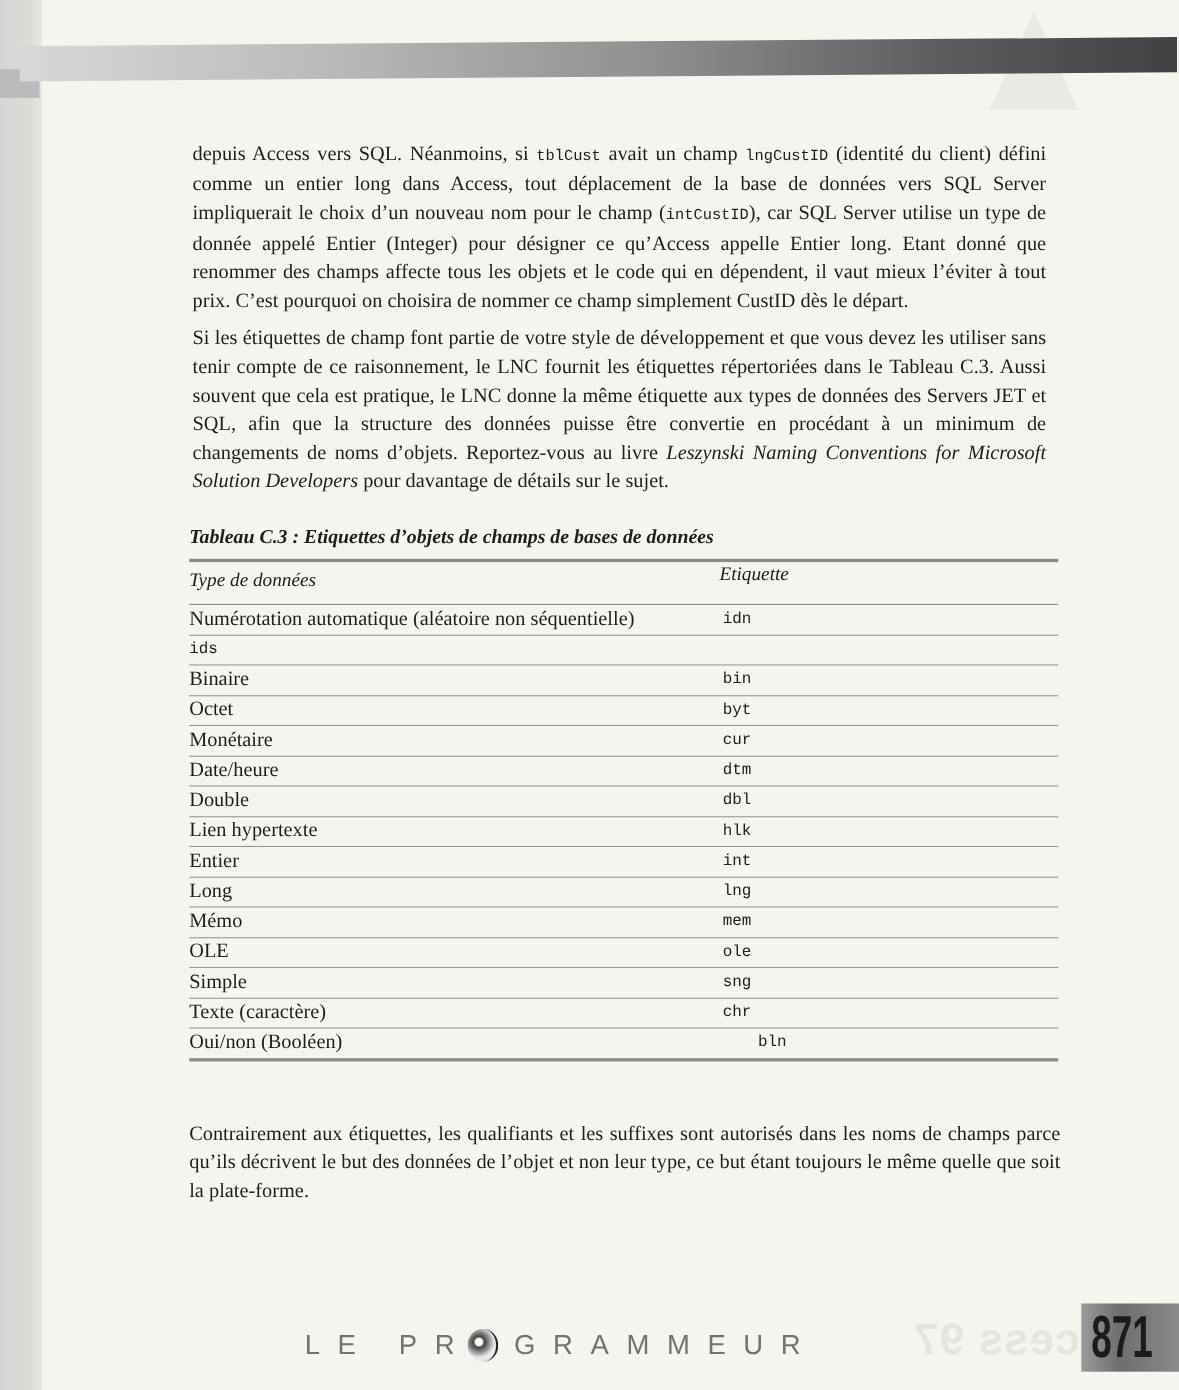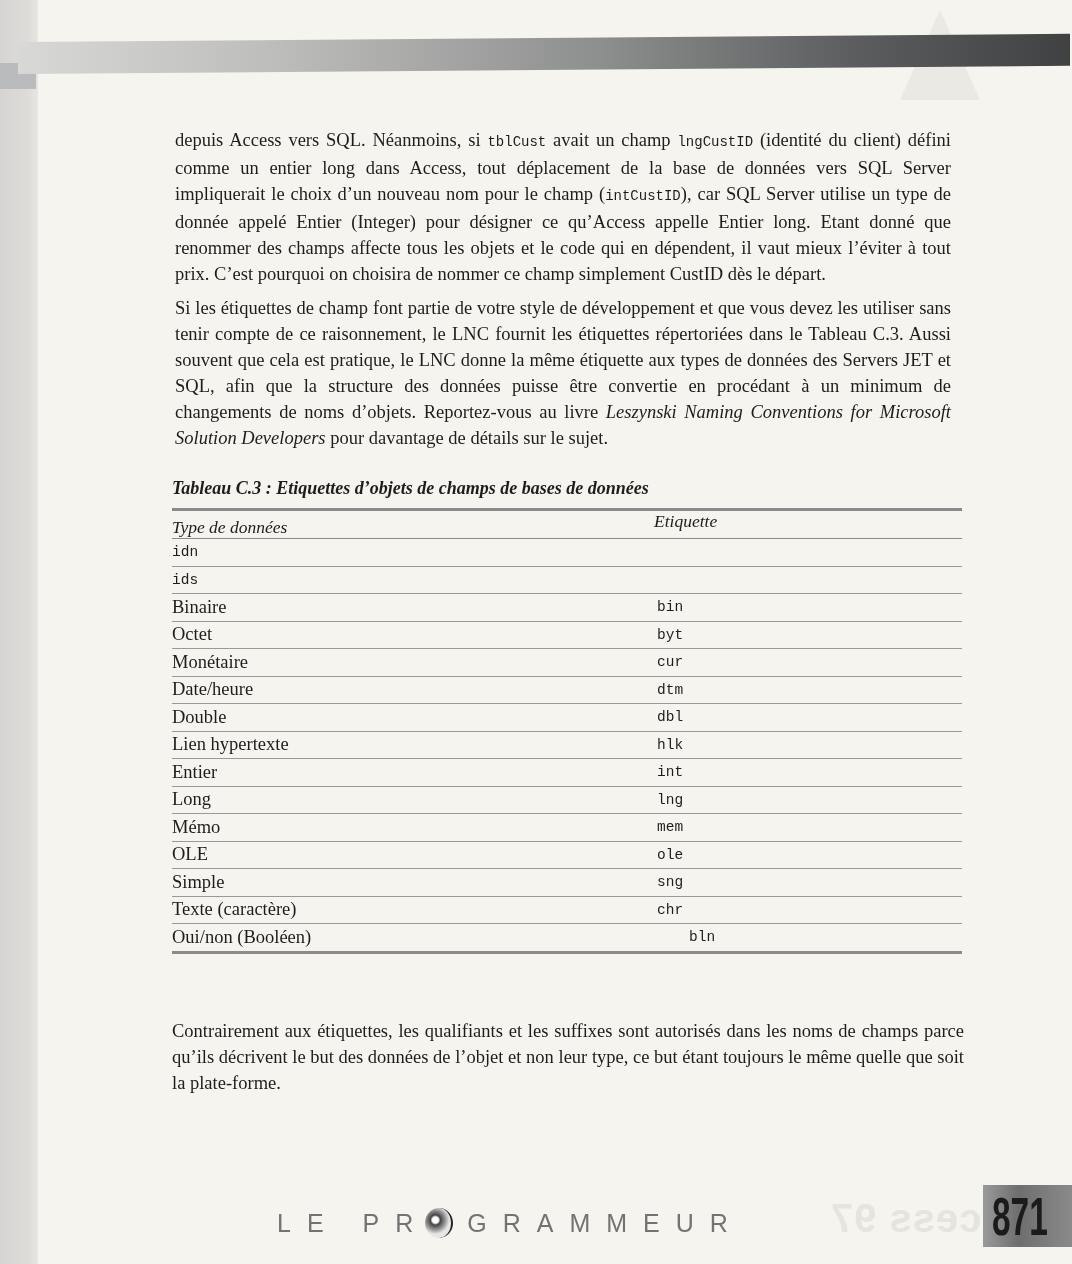--- a/index.html
+++ b/index.html
@@ -41,21 +41,21 @@
     font-style:italic; font-weight:bold; font-size:18px;
   }
   .table {
     position:absolute; left:172px; top:508px; width:790px;
   }
   .rule-top { height:3px; background:#8b8b8b; margin-bottom:0; }
   .thead {
     display:flex; height:27px; align-items:flex-end;
     border-bottom:1.5px solid #8b8b8b;
     font-style:italic; font-size:17.5px;
-    padding-bottom:0;
+    padding-bottom:11px;
   }
   .thead .c1 { width:482px; }
   .thead .c2 { position:relative; top:-6px; }
   .row {
     display:flex; height:26.5px; align-items:center;
     border-bottom:1.5px solid #999;
     font-size:18.5px;
   }
   .row:last-child { border-bottom:3px solid #8b8b8b;gap:32px; }
   .row .c1 { width:485px; }
@@ -107,20 +107,21 @@
 <div class="caption">Tableau C.3 : Etiquettes d’objets de champs de bases de données</div>
 
 <div class="table">
   <div class="rule-top"></div>
   <div class="thead">
     <span class="c1">Type de données</span>
     <span class="c2">Etiquette</span>
   </div>
   <div id="tbody">
       <div class="row">
+        <span class="c1">Numérotation automatique (aléatoire non séquentielle)</span>
         <span class="c2">idn</span>
       </div>
       <div class="row">
         <span class="c2">ids</span>
       </div>
       <div class="row">
         <span class="c1">Binaire</span>
         <span class="c2">bin</span>
       </div>
       <div class="row">

